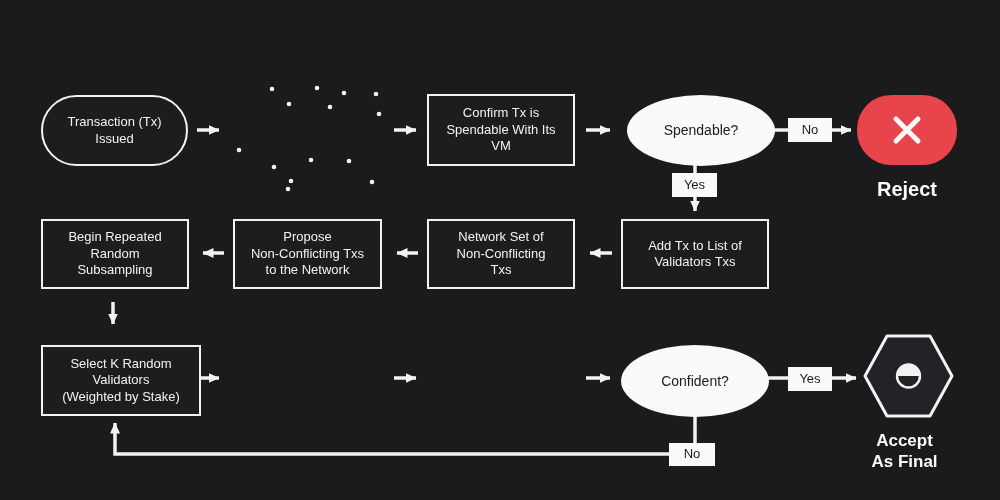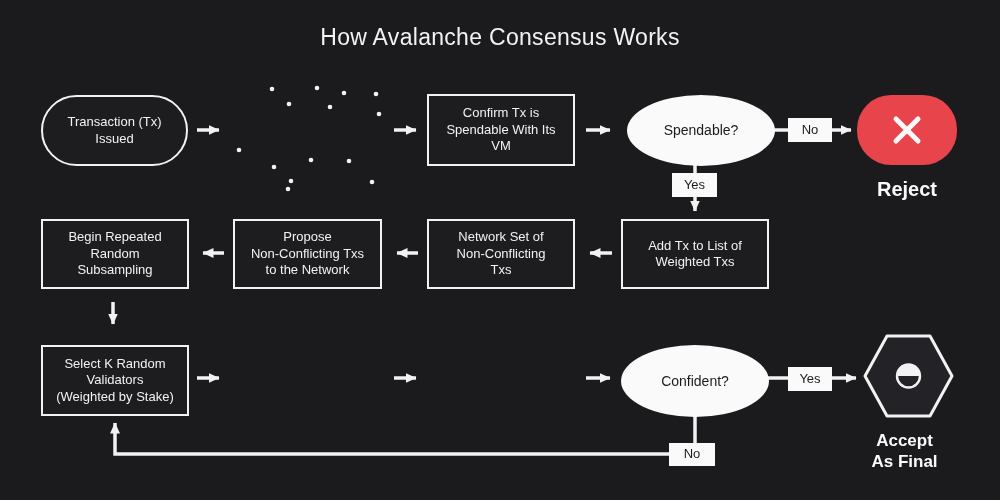--- a/index.html
+++ b/index.html
@@ -104,21 +104,20 @@
 
     <g>
       <polygon class="hex" points="865,376 887,336 930,336 952,376 930,416 887,416"></polygon>
       <g>
         <circle class="coin-ring" cx="908.5" cy="376" r="11.5"></circle>
         <path class="coin-half" d="M897,376 A11.5,11.5 0 0 1 920,376 Z"></path>
       </g>
     </g>
   </svg>
 
-  <div class="title">How Avalanche Consensus Works</div>
 
   <div class="node pill" style="left:41px;top:95px;width:147px;height:71px;">Transaction (Tx)
 Issued</div>
 
 
   <div class="node box" style="left:427px;top:94px;width:148px;height:72px;">Confirm Tx is
 Spendable With Its
 VM</div>
 
   <div class="node ellipse" style="left:627px;top:95px;width:148px;height:71px;">Spendable?</div>
@@ -128,35 +127,35 @@
   <div class="node reject-btn" style="left:857px;top:95px;width:100px;height:70px;">
     <svg width="38" height="38" viewBox="0 0 38 38">
       <path d="M8,8 L30,30 M30,8 L8,30" stroke="#fafafa" stroke-width="5" stroke-linecap="round" fill="none"></path>
     </svg>
   </div>
   <div class="caption reject" style="left:848px;top:178px;width:118px;height:22px;">Reject</div>
 
   <div class="node tag" style="left:672px;top:173px;width:45px;height:24px;">Yes</div>
 
   <div class="node box" style="left:621px;top:219px;width:148px;height:70px;">Add Tx to List of
-Weighted Txs</div>
+Validators Txs</div>
 
   <div class="node box" style="left:427px;top:219px;width:148px;height:70px;">Network Set of
 Non-Conflicting
 Txs</div>
 
   <div class="node box" style="left:41px;top:219px;width:148px;height:70px;">Begin Repeated
 Random
 Subsampling</div>
 
   <div class="node box" style="left:233px;top:219px;width:149px;height:70px;">Propose
 Non-Conflicting Txs
 to the Network</div>
 
-  <div class="node box" style="left:41px;top:345px;width:148px;height:71px;">Select K Random
+  <div class="node box" style="left:41px;top:345px;width:160px;height:71px;">Select K Random
 Validators
 (Weighted by Stake)</div>
 
 
 
   <div class="node ellipse" style="left:621px;top:345px;width:148px;height:72px;">Confident?</div>
 
   <div class="node tag" style="left:788px;top:367px;width:44px;height:24px;">Yes</div>
 
   <div class="node tag" style="left:669px;top:443px;width:46px;height:23px;">No</div>

